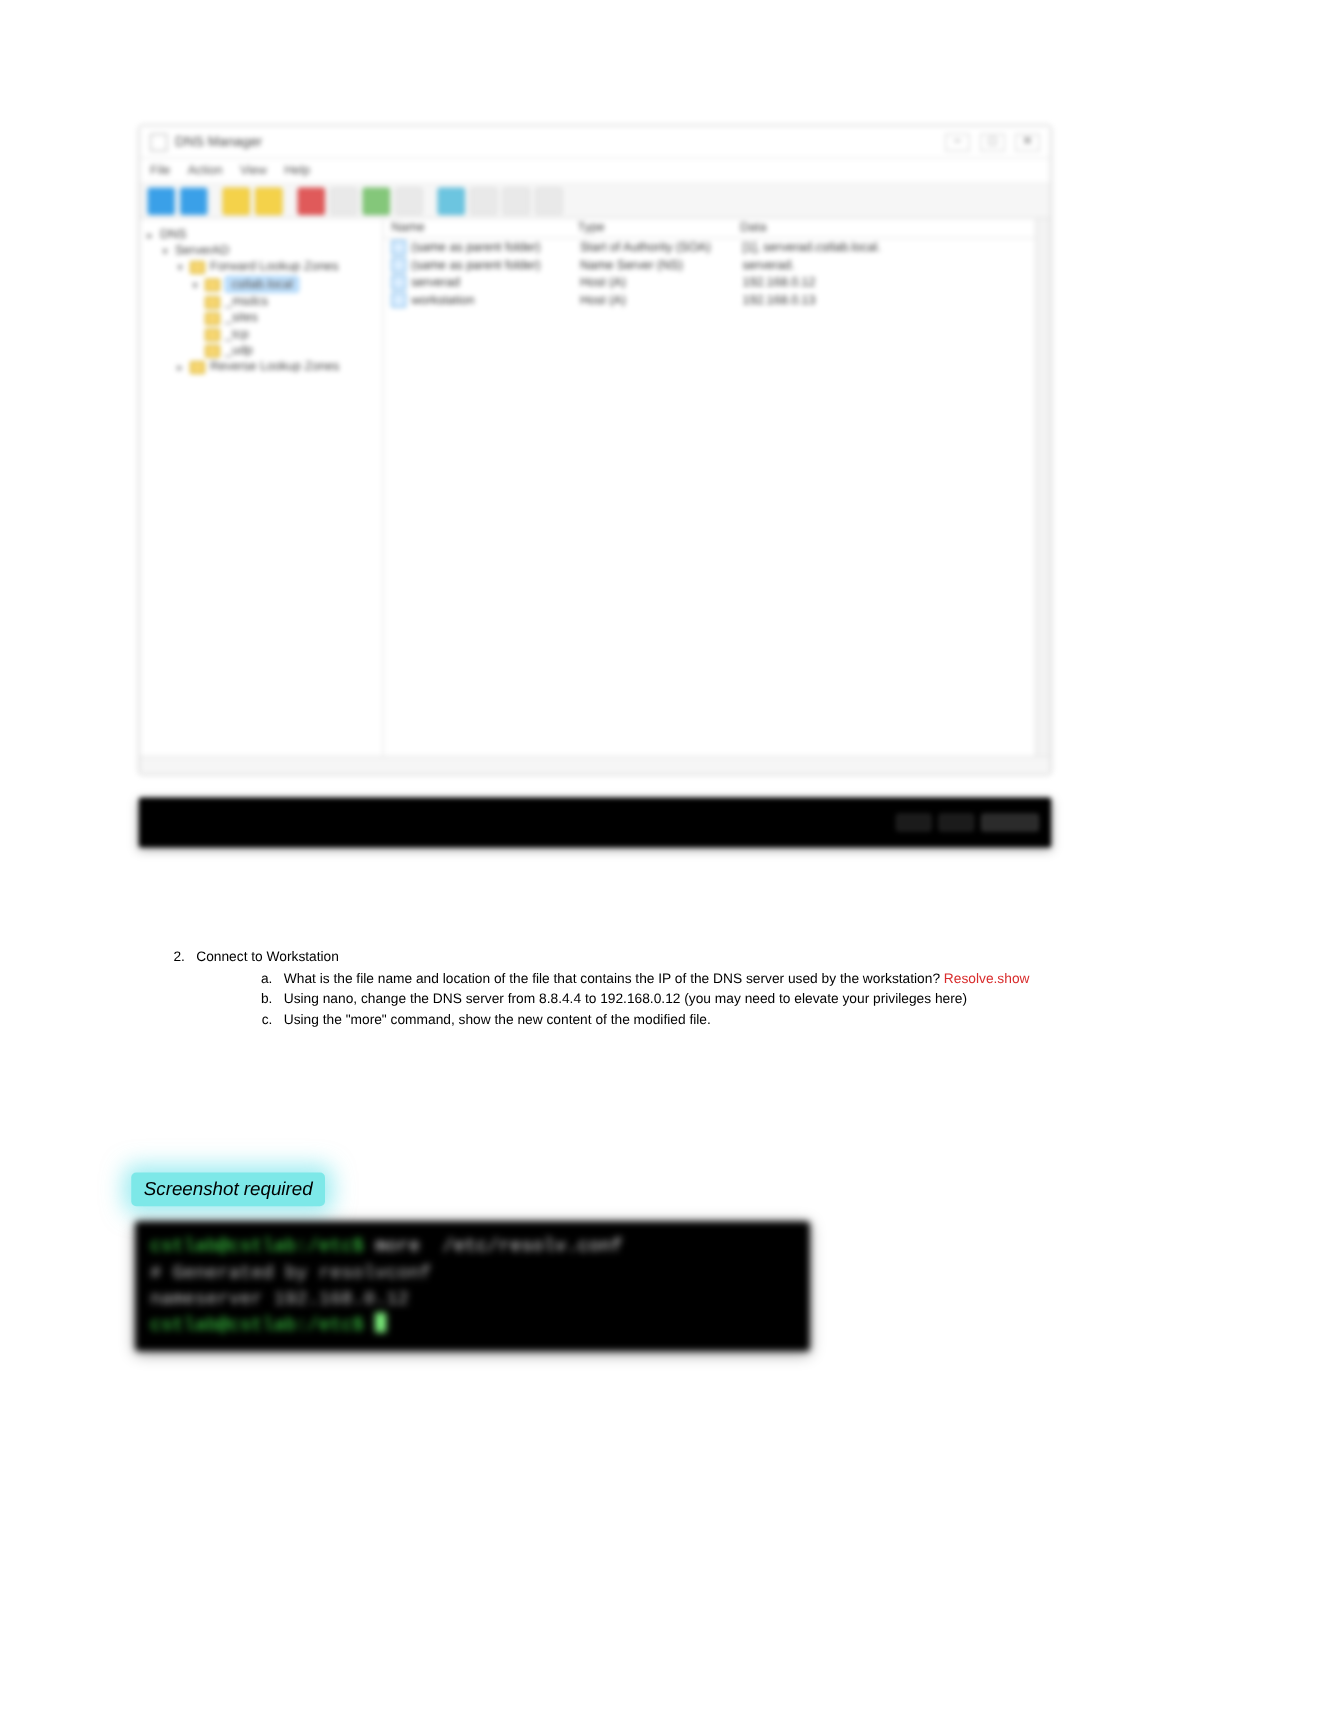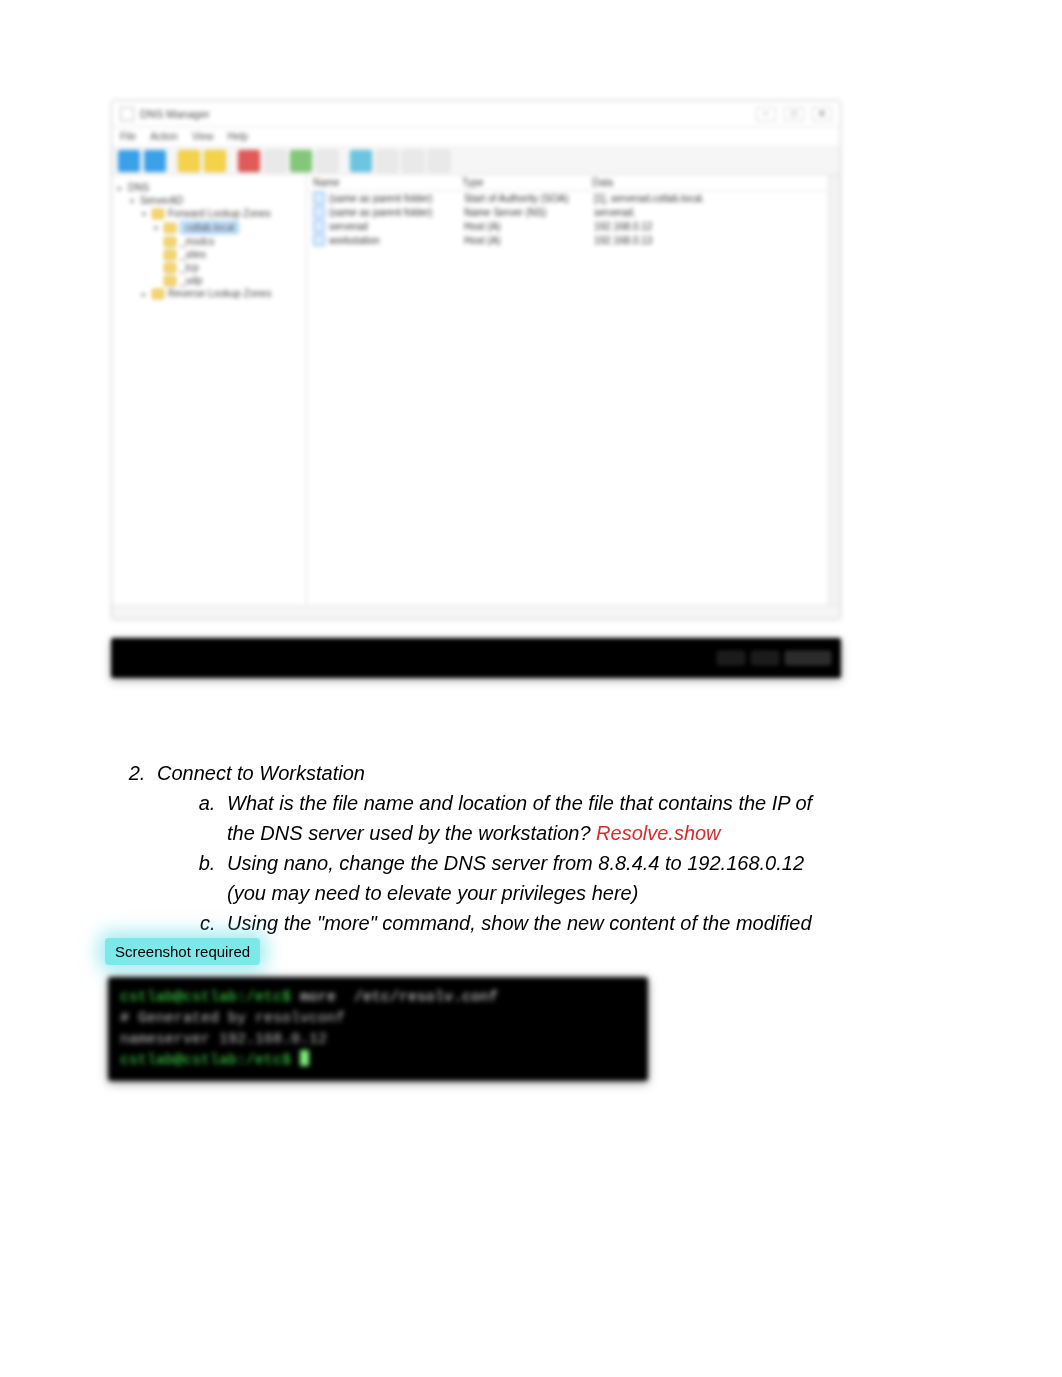--- a/index.html
+++ b/index.html
@@ -193,24 +193,23 @@
   }
   .bb-slot.short { width: 28px; }
   .bb-slot.light { background: #2b2b2b; border-color: #444; }
 
   
   .body-text {
     position: absolute;
     left: 111px;
     top: 758px;
     width: 730px;
-    font-size: 20px;
+    font-size: 11px;
     line-height: 1.5;
     color: #000;
-    font-style: italic;
   }
   .ol-top {
     list-style: decimal;
     padding-left: 40px;
   }
   .ol-top > li { padding-left: 6px; }
   .ol-sub {
     list-style: lower-alpha;
     padding-left: 64px;
   }
@@ -222,20 +221,21 @@
     position: absolute;
     left: 105px; top: 938px;
   }
   .highlight {
     display: inline-block;
     padding: 5px 10px;
     font-size: 15px;
     background: #7de8e8;
     border-radius: 4px;
     box-shadow: 0 0 18px 6px rgba(78, 220, 230, 0.55);
+    font-style: italic;
   }
 
   
   .terminal-wrap {
     position: absolute;
     left: 108px; top: 977px;
     width: 540px; height: 104px;
     filter: blur(2.8px);
   }
   .terminal {

